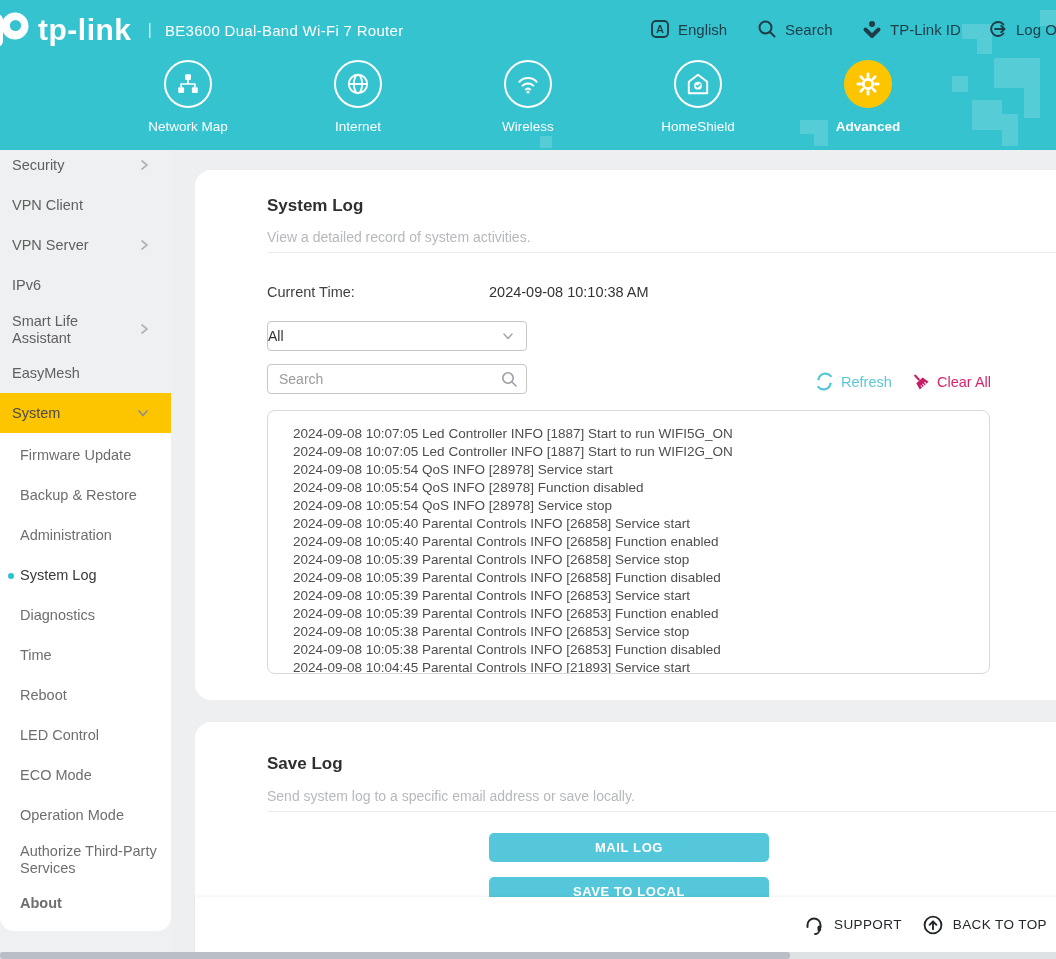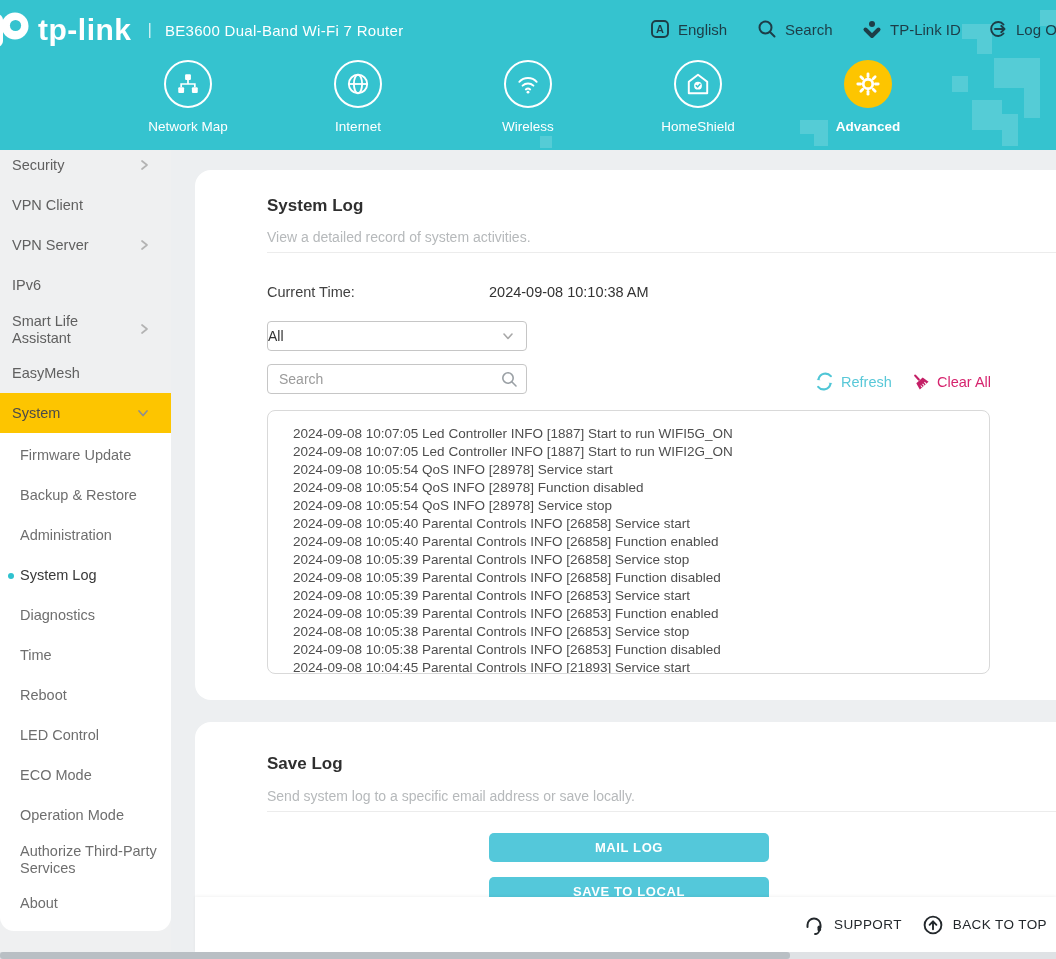--- a/index.html
+++ b/index.html
@@ -253,21 +253,21 @@
         <span class="bullet"></span>
         <span>System Log</span>
       </div>
       <div class="sub-item" style="top:174px;"><span>Diagnostics</span></div>
       <div class="sub-item" style="top:214px;"><span>Time</span></div>
       <div class="sub-item" style="top:254px;"><span>Reboot</span></div>
       <div class="sub-item" style="top:294px;"><span>LED Control</span></div>
       <div class="sub-item" style="top:334px;"><span>ECO Mode</span></div>
       <div class="sub-item" style="top:374px;"><span>Operation Mode</span></div>
       <div class="sub-item" style="top:410px;width:171px;"><span style="display:inline-block;width:140px;">Authorize Third-Party Services</span></div>
-      <div class="sub-item" style="top:462px;"><span>About</span></div>
+      <div class="sub-item" style="top:462px;font-weight:bold;"><span>About</span></div>
     </div>
   </aside>
 
   <section class="card card-log">
     <h2 class="card-title">System Log</h2>
     <div class="card-sub">View a detailed record of system activities.</div>
     <div class="card-divider"></div>
 
     <div class="time-label">Current Time:</div>
     <div class="time-value">2024-09-08 10:10:38 AM</div>
@@ -312,21 +312,21 @@
       <div class="log-line">2024-09-08 10:07:05 Led Controller INFO [1887] Start to run WIFI2G_ON</div>
       <div class="log-line">2024-09-08 10:05:54 QoS INFO [28978] Service start</div>
       <div class="log-line">2024-09-08 10:05:54 QoS INFO [28978] Function disabled</div>
       <div class="log-line">2024-09-08 10:05:54 QoS INFO [28978] Service stop</div>
       <div class="log-line">2024-09-08 10:05:40 Parental Controls INFO [26858] Service start</div>
       <div class="log-line">2024-09-08 10:05:40 Parental Controls INFO [26858] Function enabled</div>
       <div class="log-line">2024-09-08 10:05:39 Parental Controls INFO [26858] Service stop</div>
       <div class="log-line">2024-09-08 10:05:39 Parental Controls INFO [26858] Function disabled</div>
       <div class="log-line">2024-09-08 10:05:39 Parental Controls INFO [26853] Service start</div>
       <div class="log-line">2024-09-08 10:05:39 Parental Controls INFO [26853] Function enabled</div>
-      <div class="log-line">2024-08-08 10:05:38 Parental Controls INFO [26853] Service stop</div>
+      <div class="log-line">2024-09-08 10:05:38 Parental Controls INFO [26853] Service stop</div>
       <div class="log-line">2024-09-08 10:05:38 Parental Controls INFO [26853] Function disabled</div>
       <div class="log-line">2024-09-08 10:04:45 Parental Controls INFO [21893] Service start</div>
     </div>
   </section>
 
   <section class="card card-save">
     <h2 class="card-title">Save Log</h2>
     <div class="card-sub">Send system log to a specific email address or save locally.</div>
     <div class="card-divider"></div>
     <button class="btn btn-mail">MAIL LOG</button>

